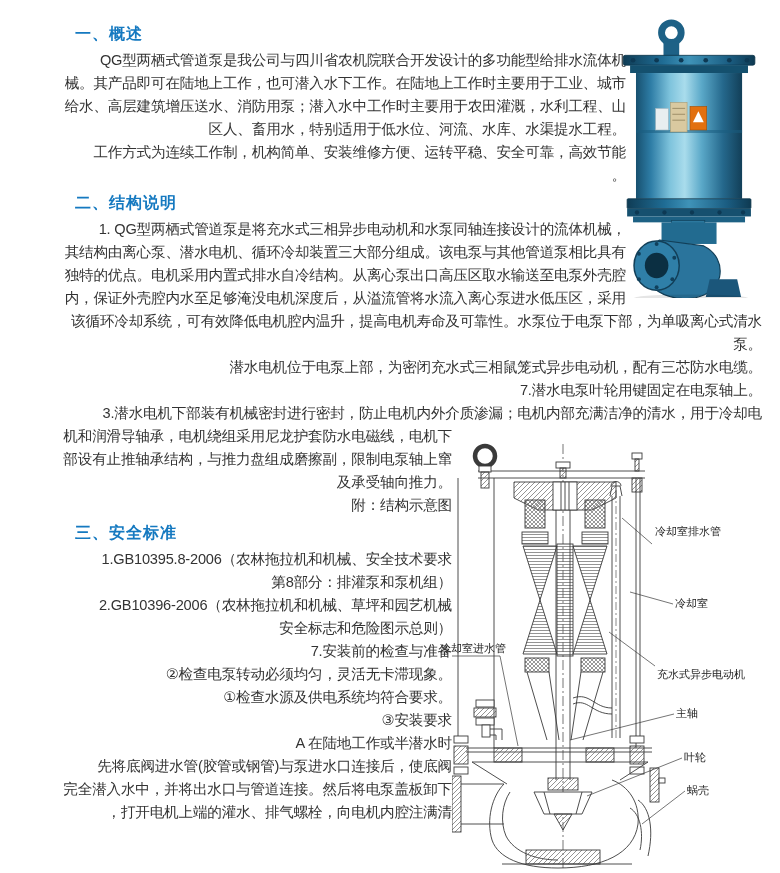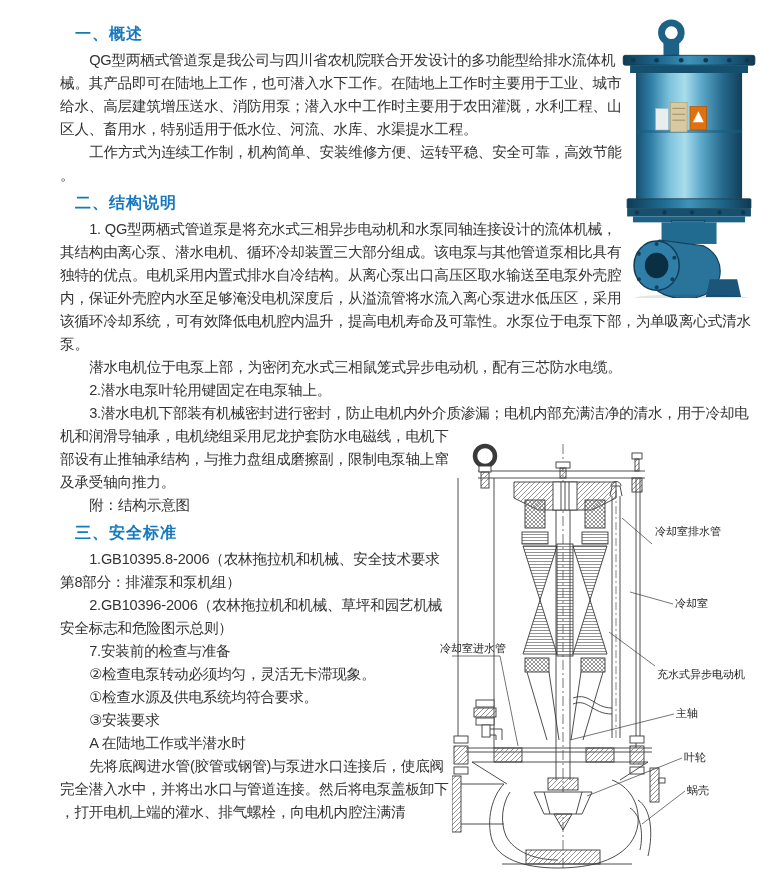--- a/index.html
+++ b/index.html
@@ -8,21 +8,21 @@
     background:#fff;overflow:hidden;
     padding:18px 18px 0 60px;
     font-family:"Liberation Sans","DejaVu Sans",sans-serif;
     font-size:14.6px;line-height:23px;letter-spacing:-0.2px;color:#333;
   }
   h3.sec{
     color:#1579c0;font-size:16px;font-weight:bold;
     margin:4px 0;line-height:23px;padding-left:15px;letter-spacing:1px;
   }
   p.para{
-    margin:0;text-indent:2em;text-align:left;
+    margin:0;text-indent:2em;text-align:right;
     word-break:break-all;line-break:anywhere;
   }
   .photo-float{
     float:right;width:132px;height:280px;margin:0 0 6px 4px;position:relative;
   }
   .photo-float svg{display:block;width:150px;height:280px;margin-left:-14px;}
   .spacer-float{float:right;clear:right;width:0;height:136px;}
   .diagram-float{
     float:right;clear:right;width:310px;height:433px;position:relative;
   }
@@ -249,21 +249,21 @@
   <section>
     <h3 class="sec">一、概述</h3>
     <p class="para">QG型两栖式管道泵是我公司与四川省农机院联合开发设计的多功能型给排水流体机械。其产品即可在陆地上工作，也可潜入水下工作。在陆地上工作时主要用于工业、城市给水、高层建筑增压送水、消防用泵；潜入水中工作时主要用于农田灌溉，水利工程、山区人、畜用水，特别适用于低水位、河流、水库、水渠提水工程。</p>
     <p class="para">工作方式为连续工作制，机构简单、安装维修方便、运转平稳、安全可靠，高效节能。</p>
   </section>
 
   <section>
     <h3 class="sec">二、结构说明</h3>
     <p class="para">1. QG型两栖式管道泵是将充水式三相异步电动机和水泵同轴连接设计的流体机械，其结构由离心泵、潜水电机、循环冷却装置三大部分组成。该电泵与其他管道泵相比具有独特的优点。电机采用内置式排水自冷结构。从离心泵出口高压区取水输送至电泵外壳腔内，保证外壳腔内水至足够淹没电机深度后，从溢流管将水流入离心泵进水低压区，采用该循环冷却系统，可有效降低电机腔内温升，提高电机寿命及可靠性。水泵位于电泵下部，为单吸离心式清水泵。</p>
     <p class="para">潜水电机位于电泵上部，为密闭充水式三相鼠笼式异步电动机，配有三芯防水电缆。</p>
-    <p class="para">2.潜水电泵叶轮用键固定在电泵轴上。</p>
+    <p class="para">7.潜水电泵叶轮用键固定在电泵轴上。</p>
     <p class="para">3.潜水电机下部装有机械密封进行密封，防止电机内外介质渗漏；电机内部充满洁净的清水，用于冷却电机和润滑导轴承，电机绕组采用尼龙护套防水电磁线，电机下部设有止推轴承结构，与推力盘组成磨擦副，限制电泵轴上窜及承受轴向推力。</p>
     <p class="para">附：结构示意图</p>
   </section>
 
   <section>
     <h3 class="sec">三、安全标准</h3>
     <p class="para">1.GB10395.8-2006（农林拖拉机和机械、安全技术要求第8部分：排灌泵和泵机组）</p>
     <p class="para">2.GB10396-2006（农林拖拉机和机械、草坪和园艺机械安全标志和危险图示总则）</p>
   </section>
 

